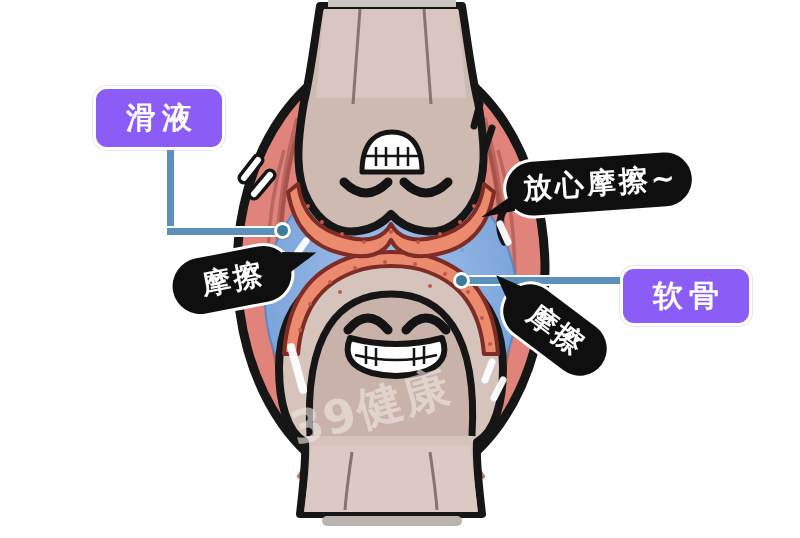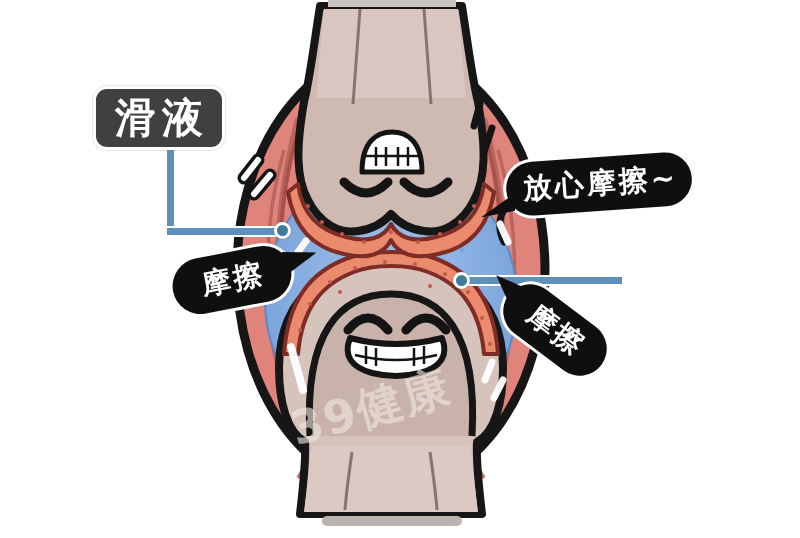--- a/index.html
+++ b/index.html
@@ -4,22 +4,22 @@
 <style>
   html,body{margin:0;padding:0;background:#fff;}
   .stage{
     position:relative;width:800px;height:538px;background:#ffffff;overflow:hidden;
     font-family:"DejaVu Sans","Liberation Sans",sans-serif;
   }
   .stage svg{position:absolute;left:0;top:0;}
   
   .lbl{
     position:absolute;display:flex;align-items:center;justify-content:center;
-    background:#404040;color:#fff;border:3px solid #fff;border-radius:14px;
-    font-weight:bold;font-size:41px;letter-spacing:6px;text-indent:6px;
+    background:#8b5cf6;color:#fff;border:3px solid #fff;border-radius:14px;
+    font-weight:bold;font-size:30px;letter-spacing:6px;text-indent:6px;
     box-shadow:0 0 0 1px rgba(120,120,120,.18);z-index:6;
   }
   .lbl-synovial{left:93px;top:86px;width:126px;height:58px;}
   .lbl-cartilage{left:620px;top:266px;width:126px;height:54px;}
   
   .bubble{
     position:absolute;display:flex;align-items:center;justify-content:center;
     background:#0F0F0F;color:#fff;border-radius:28px;font-weight:bold;
     font-size:29px;letter-spacing:3px;text-indent:3px;z-index:6;
     box-shadow:0 0 0 3px #fff;
@@ -225,20 +225,21 @@
 
   <div class="watermark">39健康</div>
 
   <div class="conn conn-syn-v"></div>
   <div class="conn conn-syn-h"></div>
   <div class="dot dot-syn"></div>
   <div class="conn conn-car-h"></div>
   <div class="dot dot-car"></div>
 
   <div class="lbl lbl-synovial">滑液</div>
+  <div class="lbl lbl-cartilage">软骨</div>
 
   <div class="bubble bubble-reassure">
     <span>放心摩擦~</span>
     <div class="tail tail-reassure"></div>
   </div>
   <div class="bubble bubble-friction-left">
     <span>摩擦</span>
     <div class="tail tail-friction-left"></div>
   </div>
   <div class="bubble bubble-friction-right">

